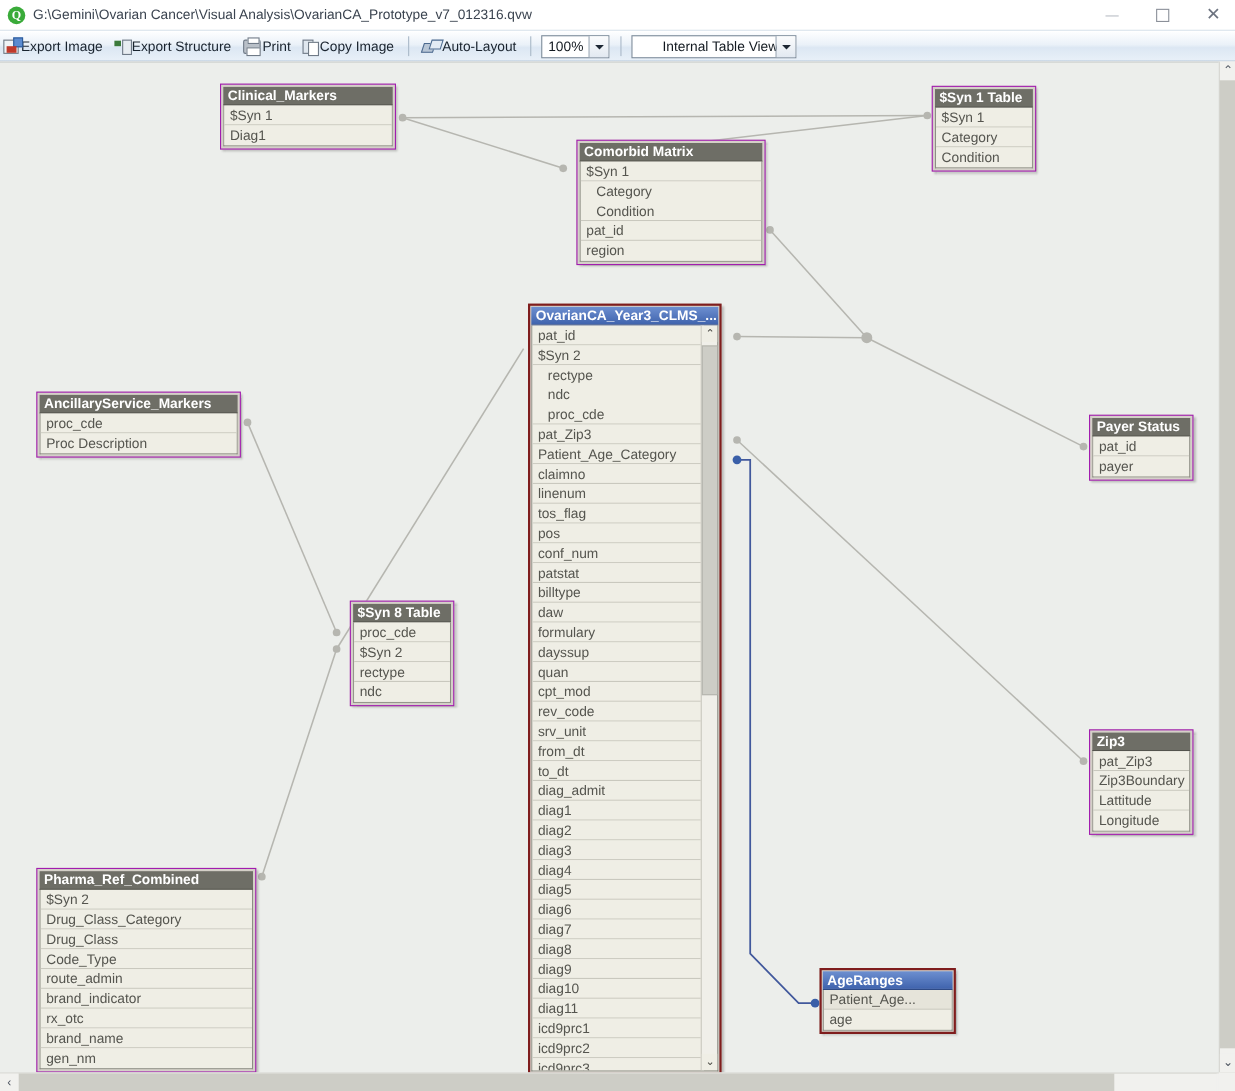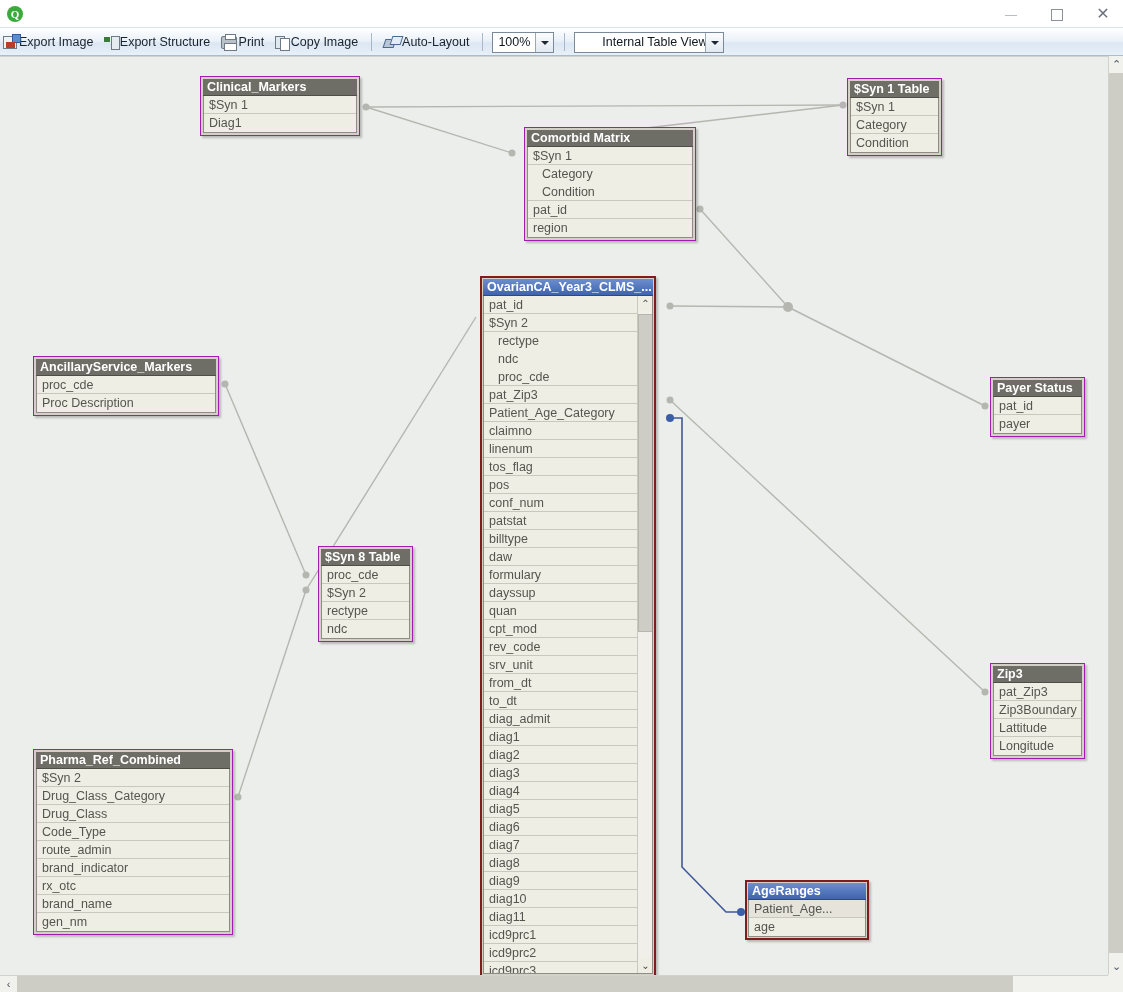--- a/index.html
+++ b/index.html
@@ -191,20 +191,21 @@
   #corner {
     position: absolute; right: 0; bottom: 0; width: 15px; height: 17px;
     background: #f1f1ee;
   }
 </style>
 </head>
 <body>
 
 <div id="titlebar">
   <div id="app-icon">Q</div>
+  <div id="title-text">G:\Gemini\Ovarian Cancer\Visual Analysis\OvarianCA_Prototype_v7_012316.qvw</div>
   <div class="wbtn" id="btn-min"><span class="glyph"></span></div>
   <div class="wbtn" id="btn-max"><span class="glyph"></span></div>
   <div class="wbtn" id="btn-close">✕</div>
 </div>
 
 <div id="toolbar">
   <span class="tbitem"><span class="tbicon ic-img"></span><span>Export Image</span></span>
   <span class="tbitem"><span class="tbicon ic-struct"></span><span>Export Structure</span></span>
   <span class="tbitem"><span class="tbicon ic-print"></span><span>Print</span></span>
   <span class="tbitem"><span class="tbicon ic-copy"></span><span>Copy Image</span></span>
@@ -308,21 +309,21 @@
         </div>
         <div class="tbl" style="left: 318px; top: 489px; width: 95px;">
           <div class="hdr">$Syn 8 Table</div>
           <div class="fields">
             <div class="fld">proc_cde</div>
             <div class="fld">$Syn 2</div>
             <div class="fld">rectype</div>
             <div class="fld">ndc</div>
           </div>
         </div>
-        <div class="tbl" style="left: 33px; top: 692px; width: 200px;">
+        <div class="tbl" style="left: 33px; top: 732px; width: 200px;">
           <div class="hdr">Pharma_Ref_Combined</div>
           <div class="fields">
             <div class="fld">$Syn 2</div>
             <div class="fld">Drug_Class_Category</div>
             <div class="fld">Drug_Class</div>
             <div class="fld">Code_Type</div>
             <div class="fld">route_admin</div>
             <div class="fld">brand_indicator</div>
             <div class="fld">rx_otc</div>
             <div class="fld">brand_name</div>

